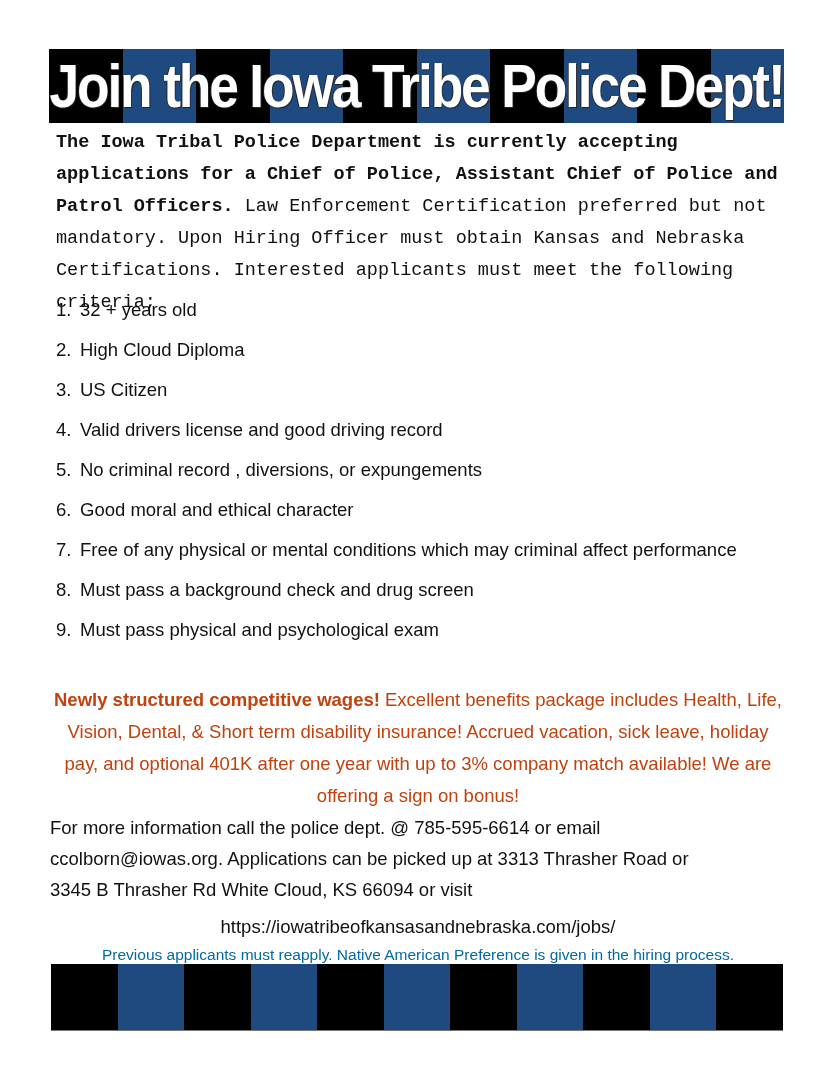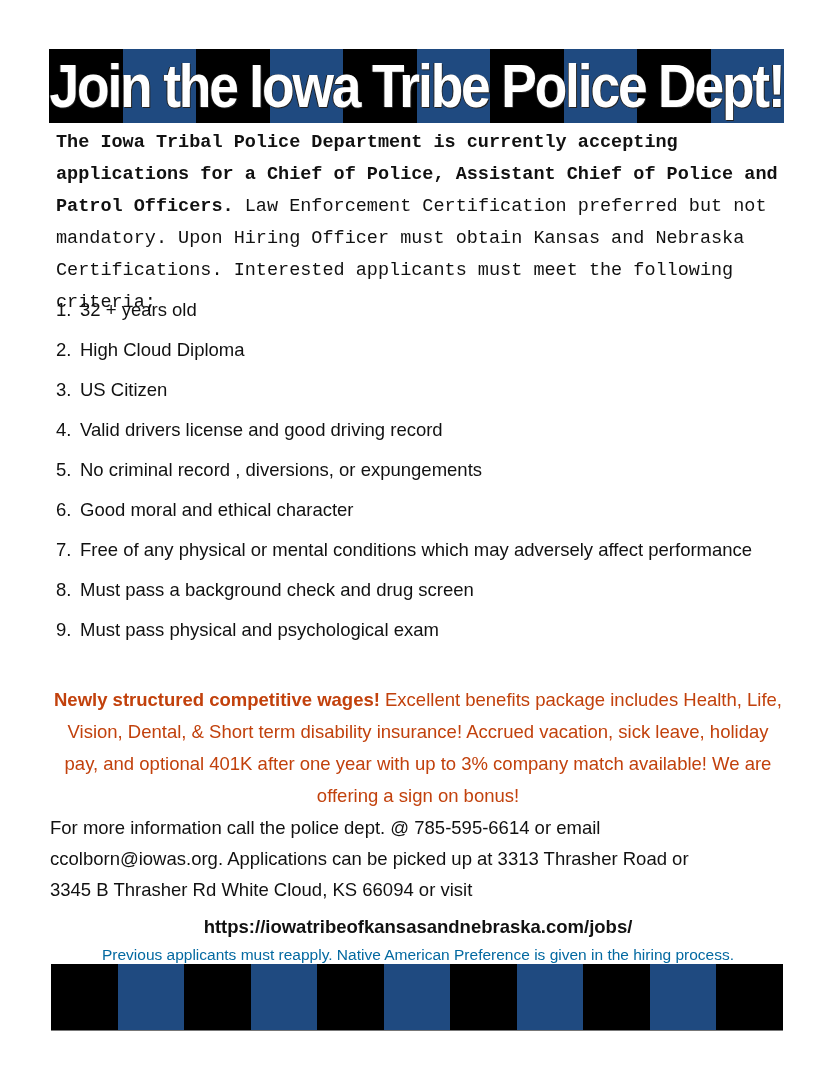--- a/index.html
+++ b/index.html
@@ -8,21 +8,21 @@
   .banner .stripe { flex: 1 1 0; height: 100%; }
   .banner-title { position: absolute; left: 49px; top: 49px; width: 735px; height: 74px; display: flex; align-items: center; justify-content: center; color: #ffffff; font-family: "Liberation Sans", sans-serif; font-weight: bold; font-size: 62px; letter-spacing: -2.5px; line-height: 1; transform: scaleX(0.86); transform-origin: center; text-shadow: 1px 1px 0 #222, -1px 0 0 #222; white-space: nowrap; }
   .intro { position: absolute; left: 56px; top: 127px; width: 730px; font-family: Liberation Mono, monospace; font-size: 18.5px; line-height: 32px; color: #111; }
   .intro b { font-weight: bold; }
   .criteria { position: absolute; left: 56px; top: 294px; width: 700px; margin: 0; padding: 0; list-style: none; font-size: 18.5px; color: #111; }
   .criteria li { display: flex; line-height: 31px; margin-bottom: 9px; }
   .criteria .num { width: 24px; flex: none; }
   .criteria .txt { flex: 1; }
   .benefits { position: absolute; left: 50px; top: 684px; width: 736px; text-align: center; font-size: 18.5px; line-height: 32px; color: #c2410c; }
   .contact { position: absolute; left: 50px; top: 812px; width: 736px; text-align: left; font-size: 18.5px; line-height: 31px; color: #111; }
-  .website { position: absolute; left: 50px; top: 912px; width: 736px; text-align: center; font-size: 18.5px; font-weight: bold; line-height: 30px; color: #111; }
+  .website { position: absolute; left: 50px; top: 912px; width: 736px; text-align: center; font-size: 18.5px; font-weight: normal; line-height: 30px; color: #111; }
   .notice { position: absolute; left: 50px; top: 944px; width: 736px; text-align: center; font-size: 15.5px; line-height: 22px; color: #0369a1; white-space: nowrap; }
   .footer-bar { position: absolute; left: 51px; top: 964px; width: 732px; height: 66px; display: flex; border-bottom: 1px solid #777; }
   .footer-bar .stripe { flex: 1 1 0; height: 100%; }
 </style>
 </head>
 <body>
 
 <div class="banner" id="banner">
     <div class="stripe" style="background: rgb(0, 0, 0);"></div>
     <div class="stripe" style="background: rgb(31, 74, 128);"></div>
@@ -61,21 +61,21 @@
   <li>
       <span class="num">5.</span>
       <span class="txt">No criminal record , diversions, or expungements</span>
     </li>
   <li>
       <span class="num">6.</span>
       <span class="txt">Good moral and ethical character</span>
     </li>
   <li>
       <span class="num">7.</span>
-      <span class="txt">Free of any physical or mental conditions which may adversely affect performance</span>
+      <span class="txt">Free of any physical or mental conditions which may criminal affect performance</span>
     </li>
   <li>
       <span class="num">8.</span>
       <span class="txt">Must pass a background check and drug screen</span>
     </li>
   <li>
       <span class="num">9.</span>
       <span class="txt">Must pass physical and psychological exam</span>
     </li>
 </ol>

